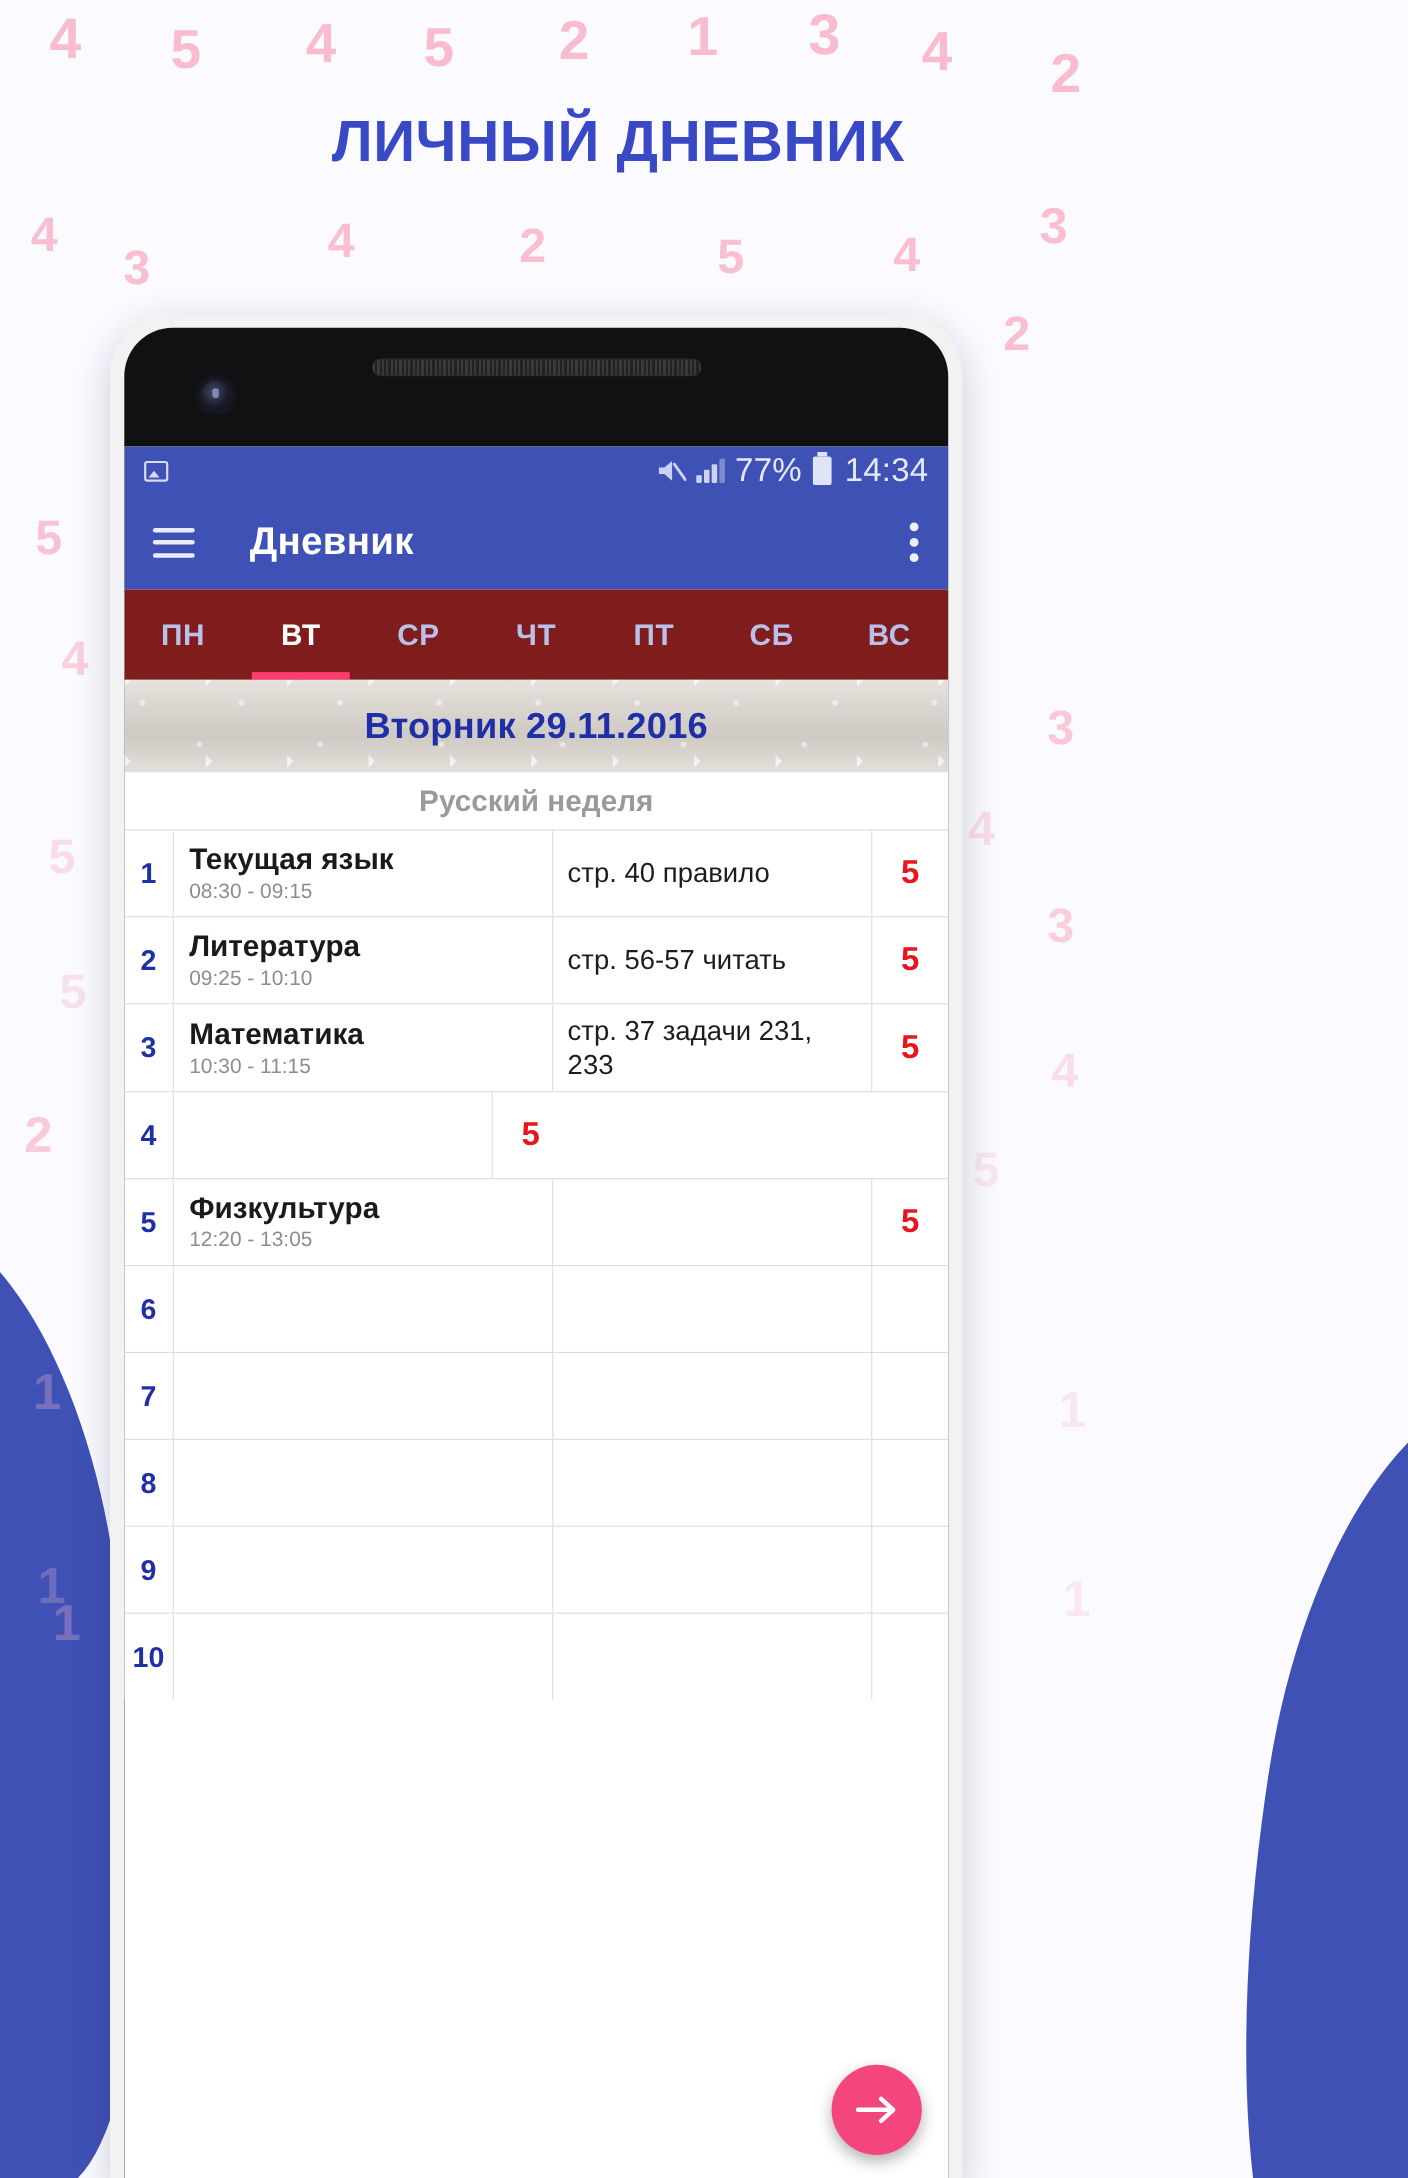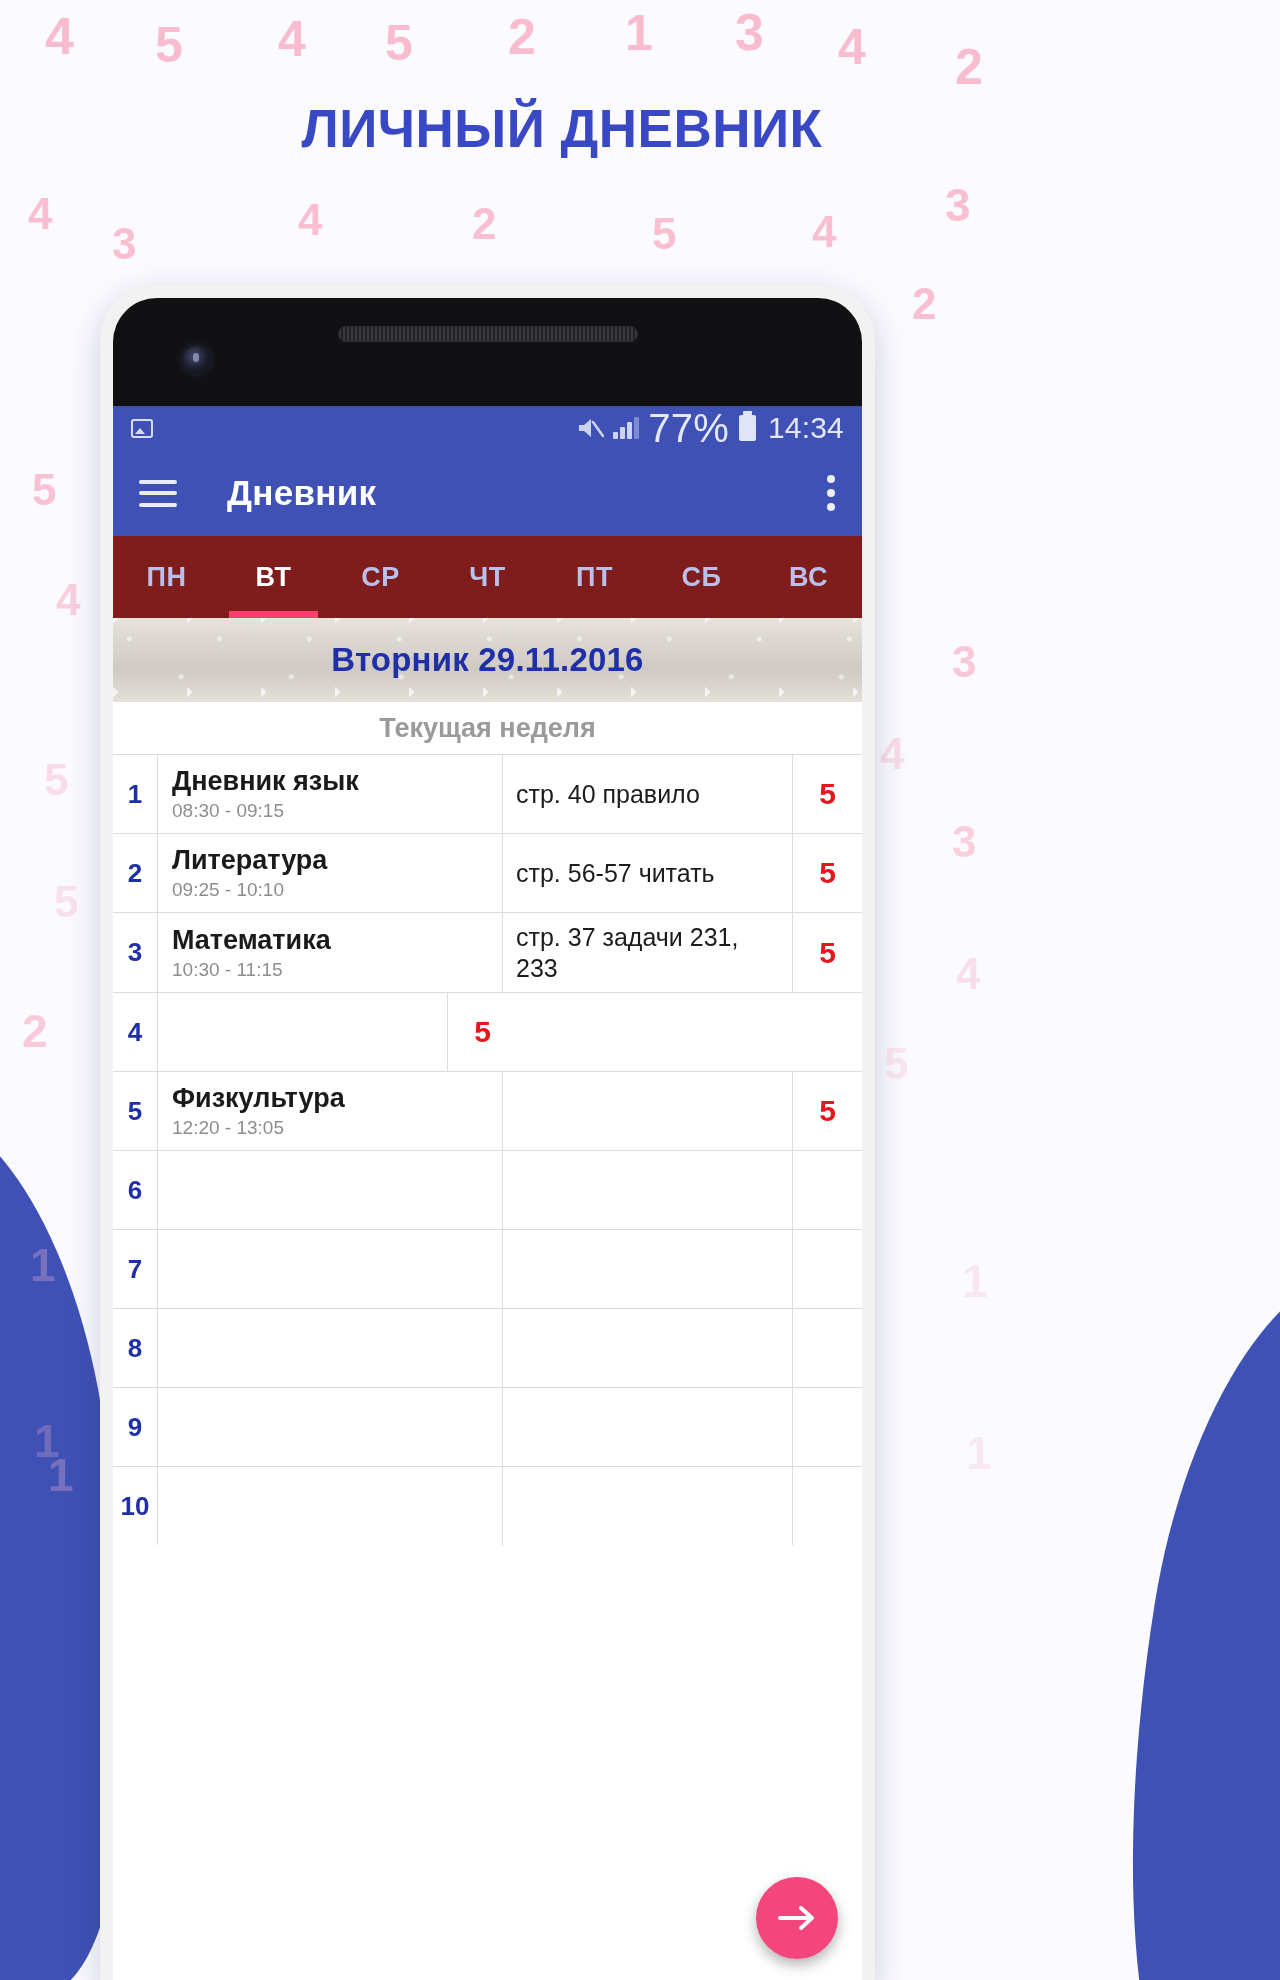--- a/index.html
+++ b/index.html
@@ -135,21 +135,21 @@
     align-items:center;
     gap:9px;
   }
   .sb-mute { width:28px; height:24px; }
   .sb-signal { display:flex; align-items:flex-end; gap:2px; height:22px; }
   .sb-signal i { display:block; width:5px; background:#ccd2f0; border-radius:1px; }
   .sb-signal i:nth-child(1){height:7px;}
   .sb-signal i:nth-child(2){height:12px;}
   .sb-signal i:nth-child(3){height:17px;}
   .sb-signal i:nth-child(4){height:22px;opacity:.45;}
-  #sb-battery-pct { font-size:40px; color:#e4e8fa; letter-spacing:0.2px; }
+  #sb-battery-pct { font-size:30px; color:#e4e8fa; letter-spacing:0.2px; }
   .sb-battery {
     width:17px; height:26px;
     border-radius:2px;
     background:#dfe4f8;
     position:relative;
     margin:0 3px 0 1px;
   }
   .sb-battery::before {
     content:"";
     position:absolute;
@@ -406,27 +406,27 @@
           <div class="day-tab">ПТ</div>
           <div class="day-tab">СБ</div>
           <div class="day-tab">ВС</div>
         </div>
 
       <div id="date-banner">
         <div id="date-banner-texture"></div>
         <div id="date-text">Вторник 29.11.2016</div>
       </div>
 
-      <div id="week-label">Текущая неделя</div>
+      <div id="week-label">Русский неделя</div>
 
       <div id="lesson-table">
           <div class="lesson-row">
             <div class="cell-num">1</div>
             <div class="cell-subject">
-              <div class="subject-name">Дневник язык</div>
+              <div class="subject-name">Текущая язык</div>
               <div class="subject-time">08:30 - 09:15</div>
             </div>
             <div class="cell-hw">стр. 40 правило</div>
             <div class="cell-grade">5</div>
           </div>
           <div class="lesson-row">
             <div class="cell-num">2</div>
             <div class="cell-subject">
               <div class="subject-name">Литература</div>
               <div class="subject-time">09:25 - 10:10</div>

